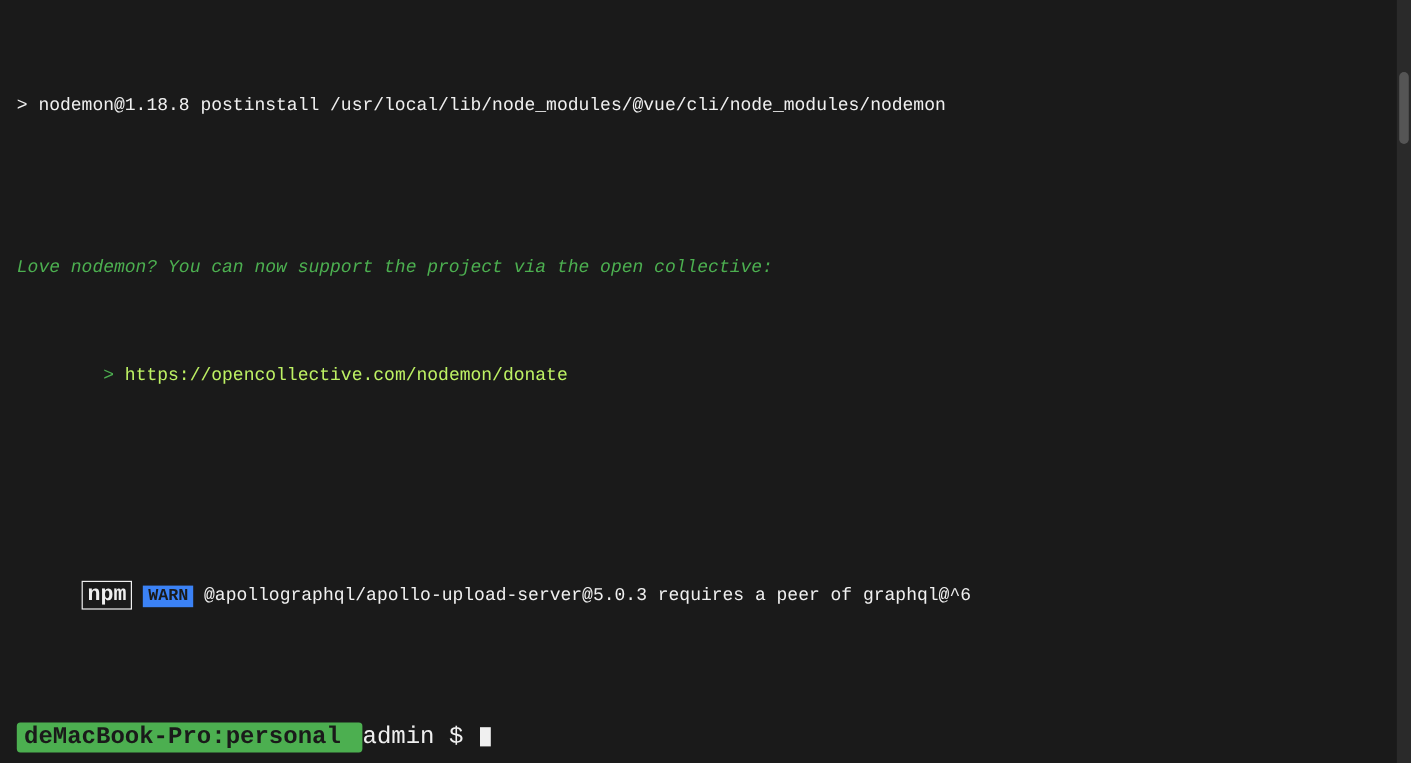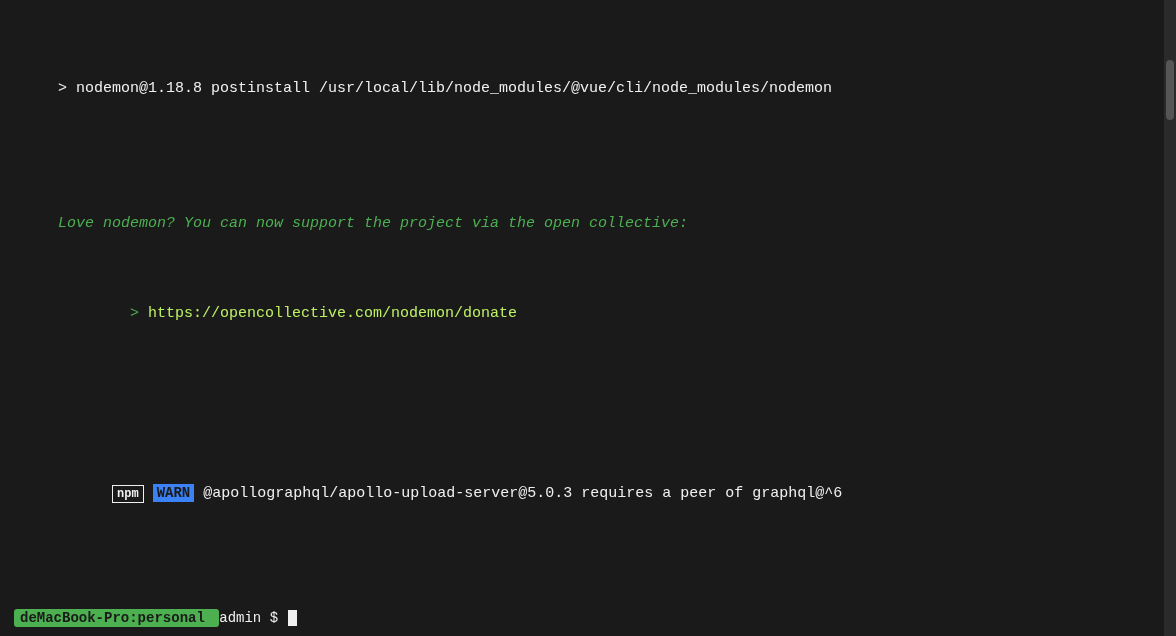--- a/index.html
+++ b/index.html
@@ -30,49 +30,48 @@
       font-size: 15px;
       line-height: 1.5;
       white-space: pre;
       font-family: 'Courier New', Courier, monospace;
     }
 
     .line {
       display: block;
       white-space: pre-wrap;
       word-break: break-all;
-      margin-left: 44px;
     }
 
     .white { color: #f0f0f0; }
     .green { color: #4caf50; font-style: italic; }
     .cyan { color: #bef264; }
 
     .npm-badge {
       background-color: #1a1a1a;
       color: #f0f0f0;
       border: 1px solid #f0f0f0;
       padding: 1px 4px;
       font-weight: bold;
-      font-size: 12px;
+      font-size: 18px;
     }
 
     .warn-badge {
       background-color: #3b82f6;
       color: #1a1a1a;
       padding: 1px 4px;
       font-weight: bold;
       font-size: 14px;
     }
 
     .prompt-line {
       position: absolute;
       bottom: 10px;
       left: 14px;
-      font-size: 14px;
+      font-size: 20px;
       font-family: 'Courier New', Courier, monospace;
     }
 
     .prompt-name {
       background-color: #4caf50;
       color: #1a1a1a;
       padding: 1px 6px;
       border-radius: 3px;
       font-weight: bold;
     }

